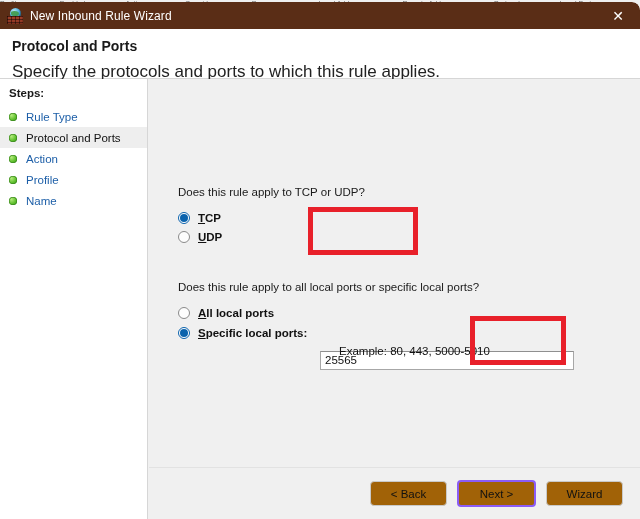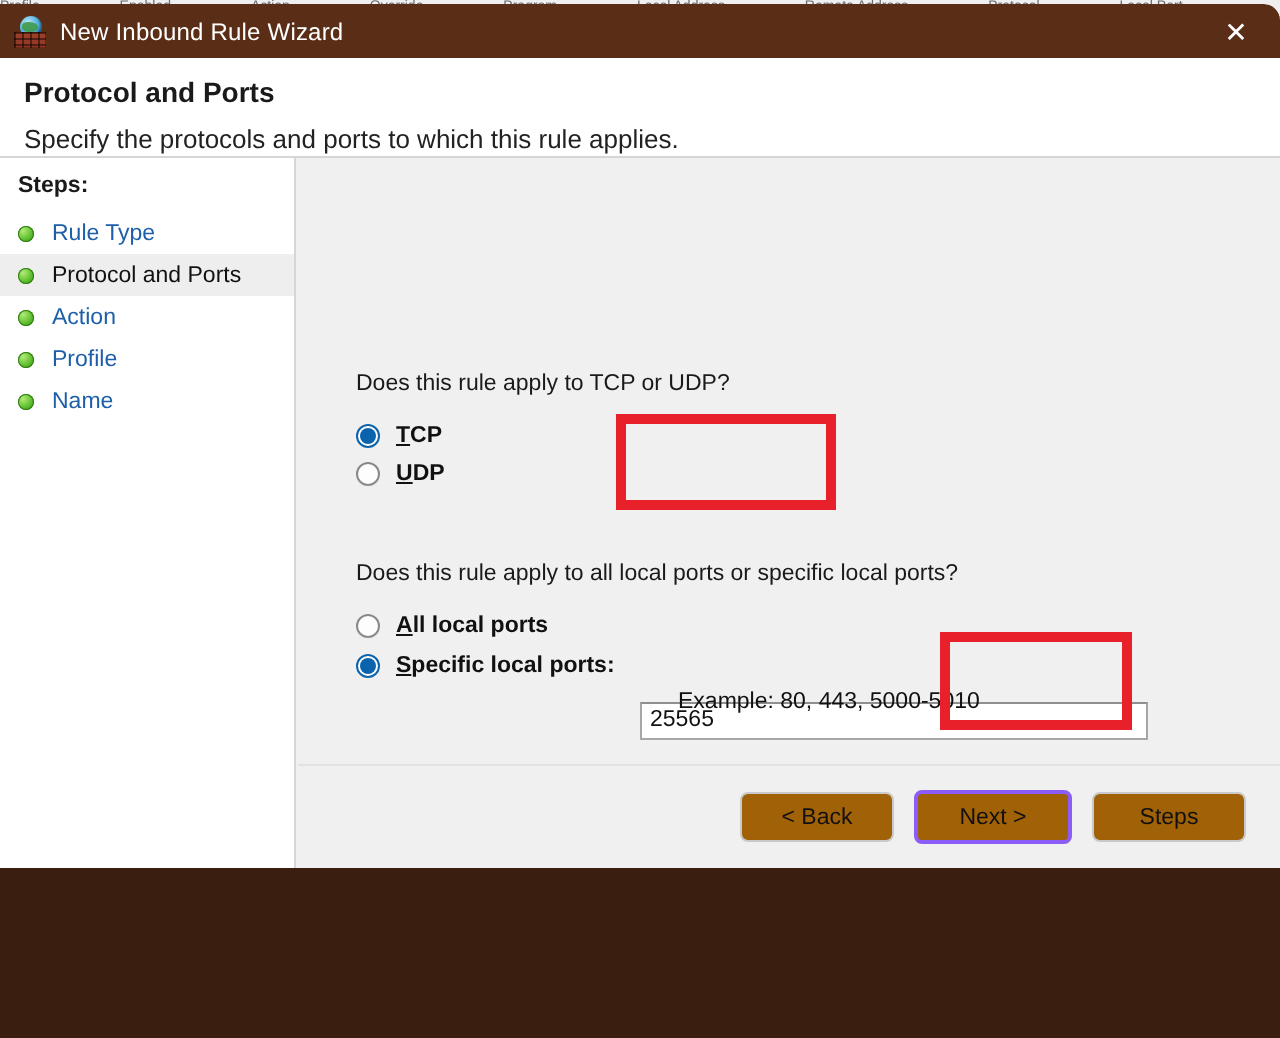--- a/index.html
+++ b/index.html
@@ -27,21 +27,21 @@
     color: #6a6a6a;
     line-height: 8px;
   }
   #bg-strip span { display: inline-block; margin-right: 38px; }
 
   
   #window {
     position: absolute;
     left: 0; top: 2px;
     width: 640px;
-    height: 432px;
+    height: 517px;
     background: #ffffff;
     border-top-right-radius: 8px;
     overflow: hidden;
   }
 
   
   #titlebar {
     position: relative;
     height: 27px;
     background: #5a2d16;
@@ -117,21 +117,21 @@
     height: 50px;
     box-sizing: border-box;
   }
   #header-title {
     font-size: 14px;
     font-weight: bold;
     color: #1a1a1a;
     margin-bottom: 8px;
   }
   #header-subtitle {
-    font-size: 13px;
+    font-size: 17px;
     color: #222222;
   }
 
   
   #body {
     display: flex;
     height: 440px;
   }
 
   
@@ -373,16 +373,16 @@
 
       <div class="annotation" id="ann-protocol"></div>
       <div class="annotation" id="ann-ports"></div>
 
     </div>
   </div>
 
   <div id="footer">
     <div class="btn">&lt; Back</div>
     <div class="btn primary">Next &gt;</div>
-    <div class="btn">Steps</div>
+    <div class="btn">Wizard</div>
   </div>
 
 </div>
 
 </body></html>

